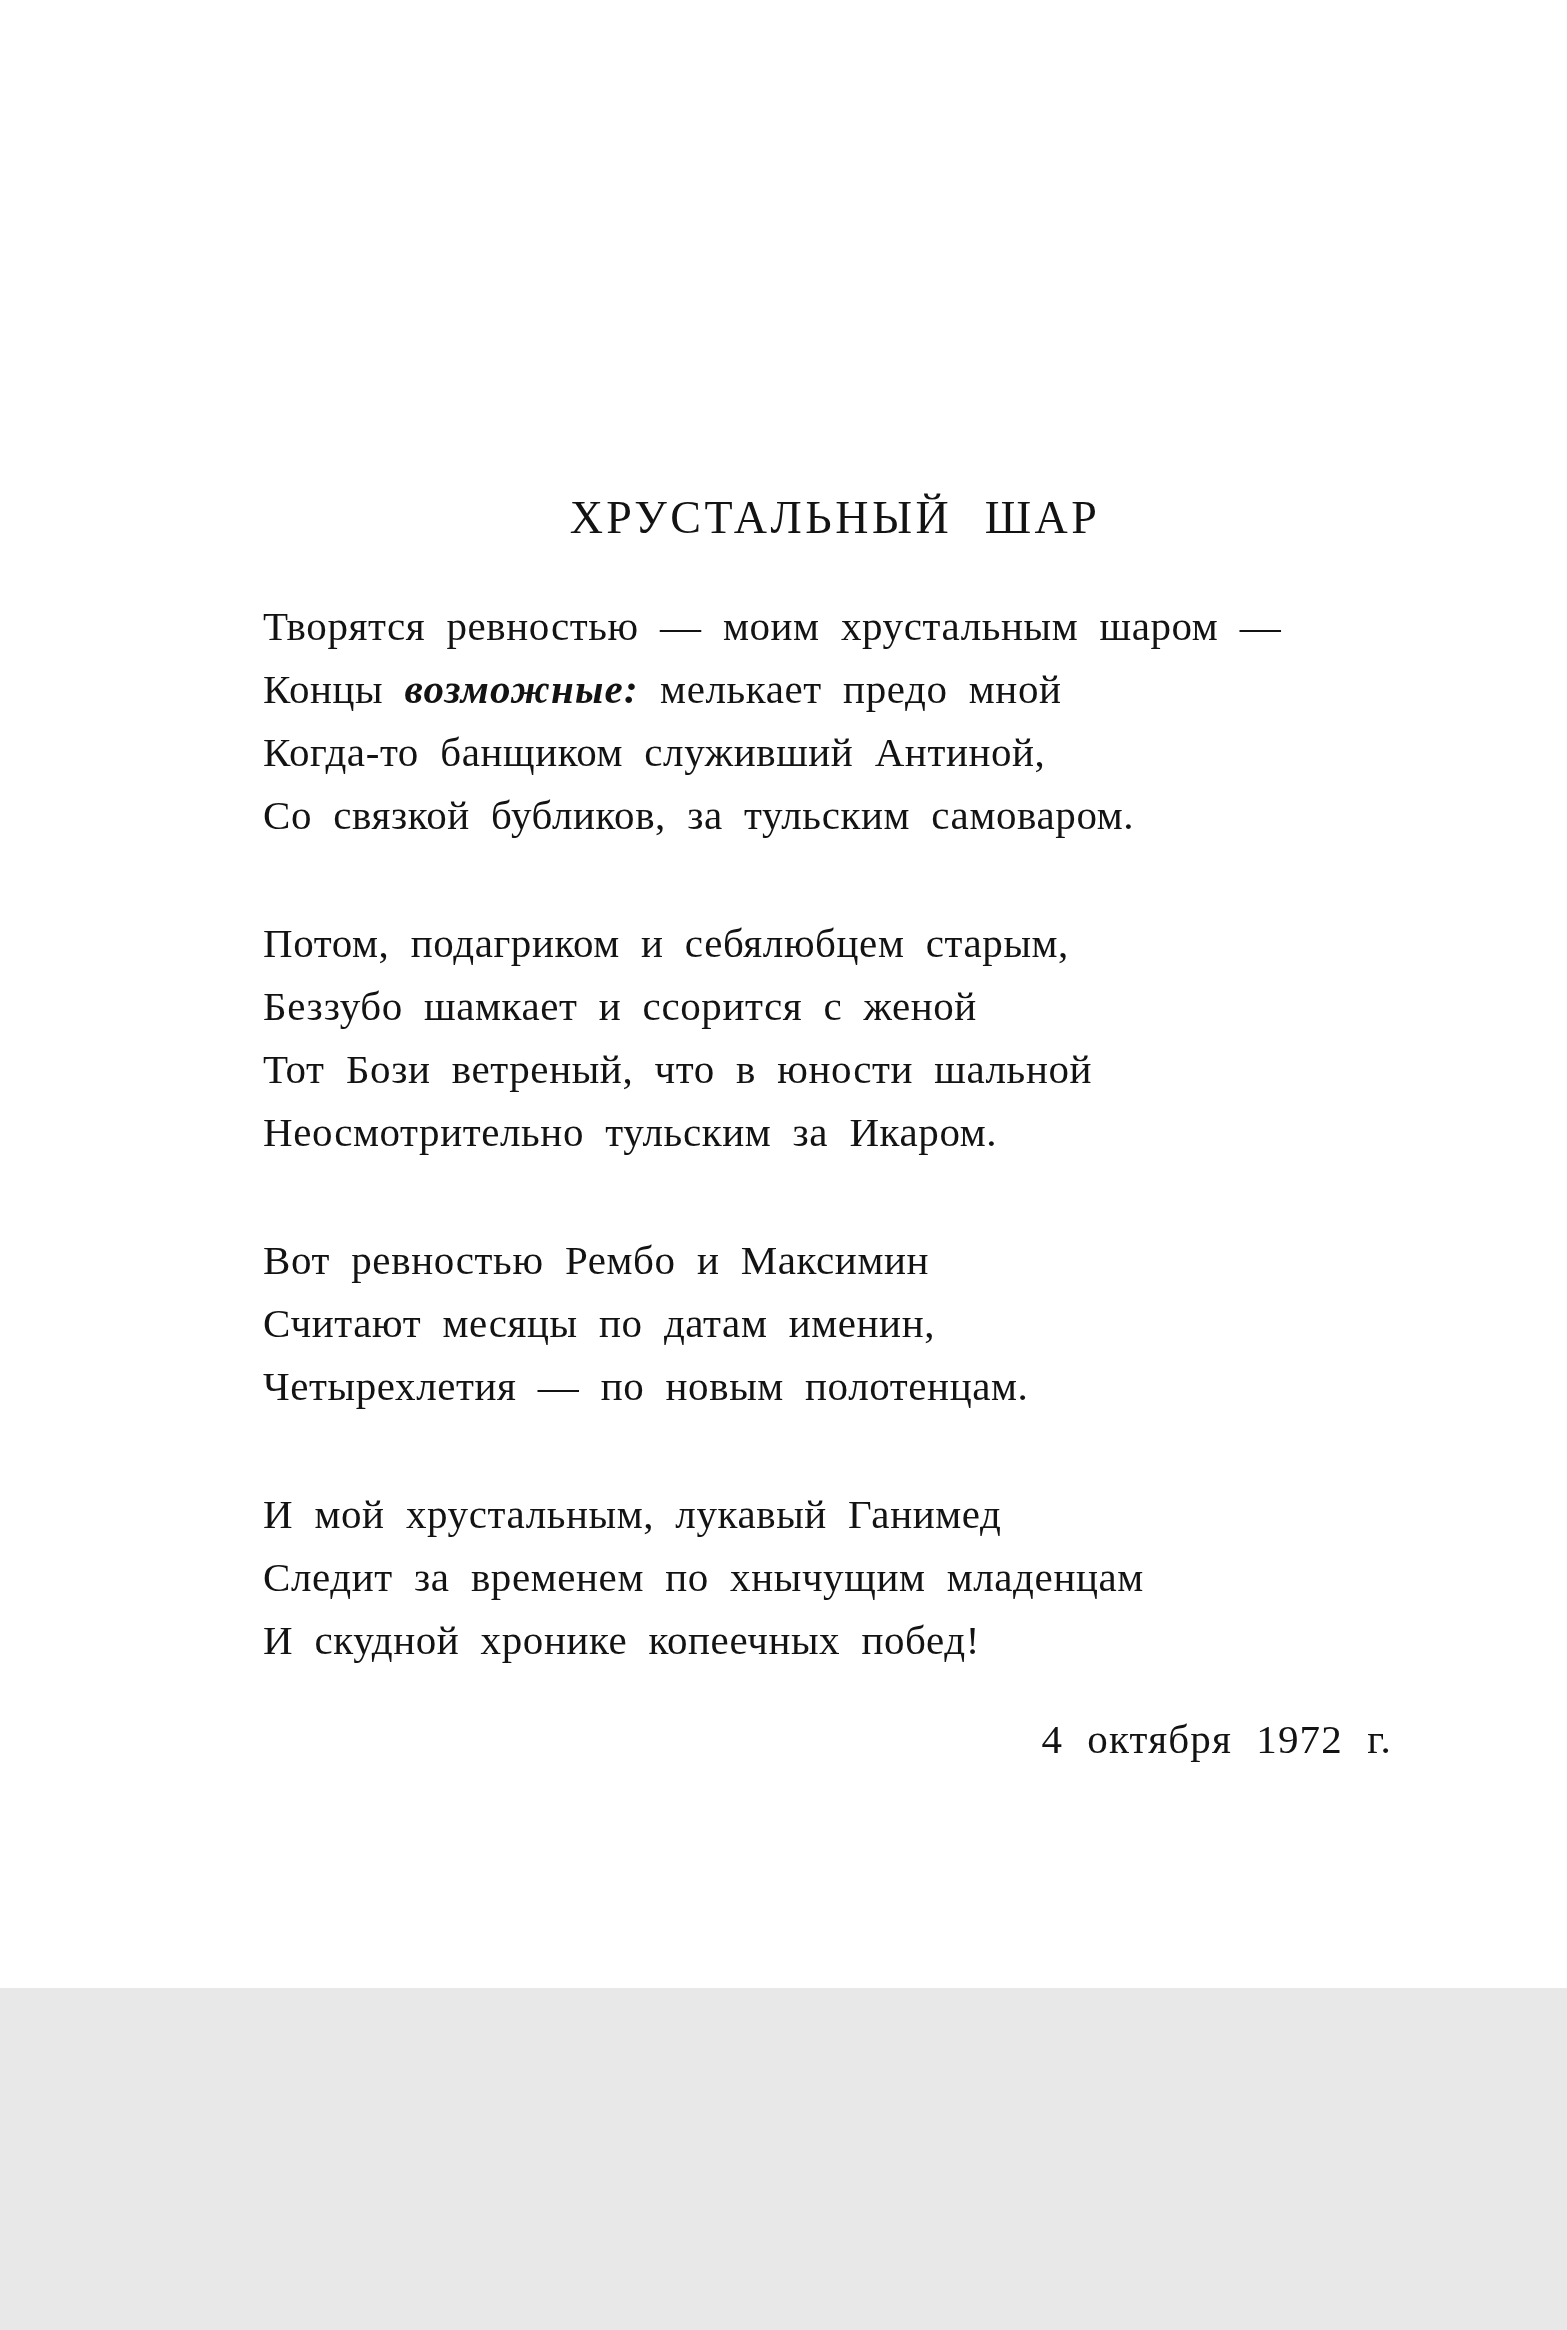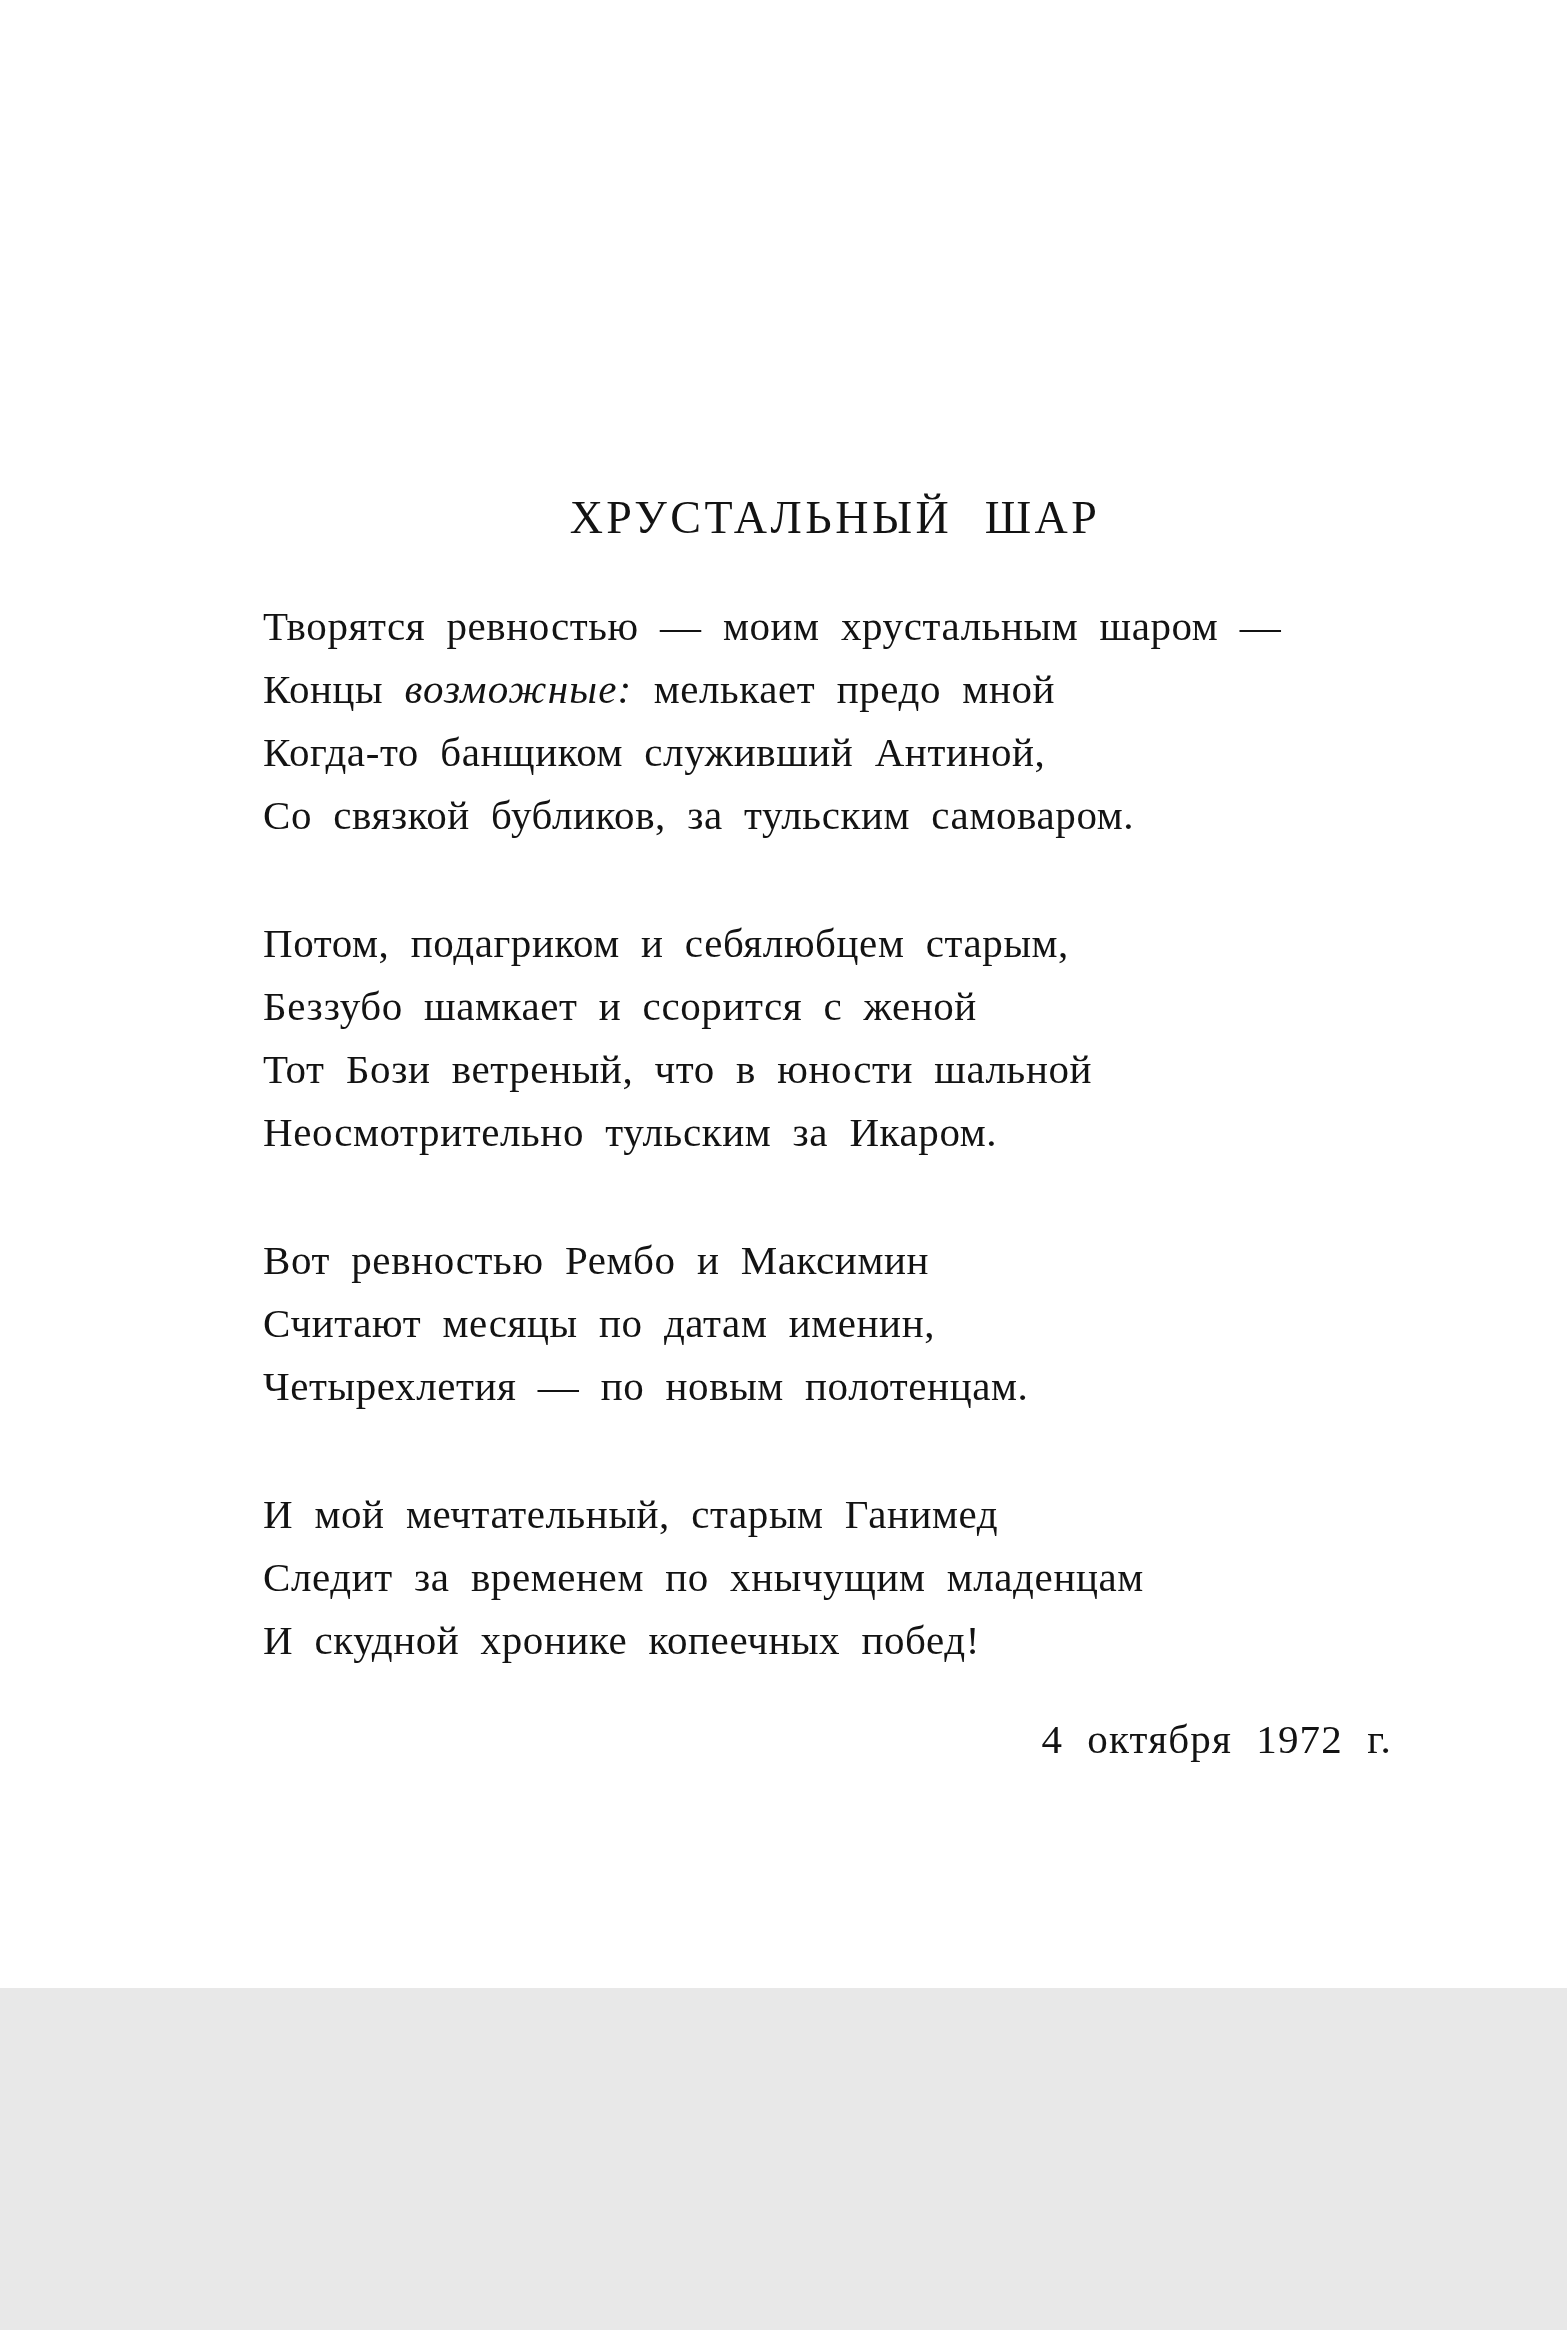--- a/index.html
+++ b/index.html
@@ -41,20 +41,21 @@
   }
   .stanza {
     margin: 0 10px 65px 0;
   }
   .line {
     white-space: nowrap;
   }
   .italic-word {
     font-style: italic;
     letter-spacing: 1.2px;
+    font-weight: bold;
   }
   .date-line {
     position: absolute;
     top: 1715px;
     right: 175px;
     font-size: 41px;
     letter-spacing: 1.2px;
     word-spacing: 12.7px;
     white-space: nowrap;
   }
@@ -89,21 +90,21 @@
       <div class="line">Неосмотрительно тульским за Икаром.</div>
     </div>
 
     <div class="stanza">
       <div class="line">Вот ревностью Рембо и Максимин</div>
       <div class="line">Считают месяцы по датам именин,</div>
       <div class="line">Четырехлетия — по новым полотенцам.</div>
     </div>
 
     <div class="stanza">
-      <div class="line">И мой мечтательный, старым Ганимед</div>
+      <div class="line">И мой хрустальным, лукавый Ганимед</div>
       <div class="line">Следит за временем по хнычущим младенцам</div>
       <div class="line">И скудной хронике копеечных побед!</div>
     </div>
 
   </div>
 
   <div class="date-line">4 октября 1972 г.</div>
 
   <div class="page-number">31</div>
 

